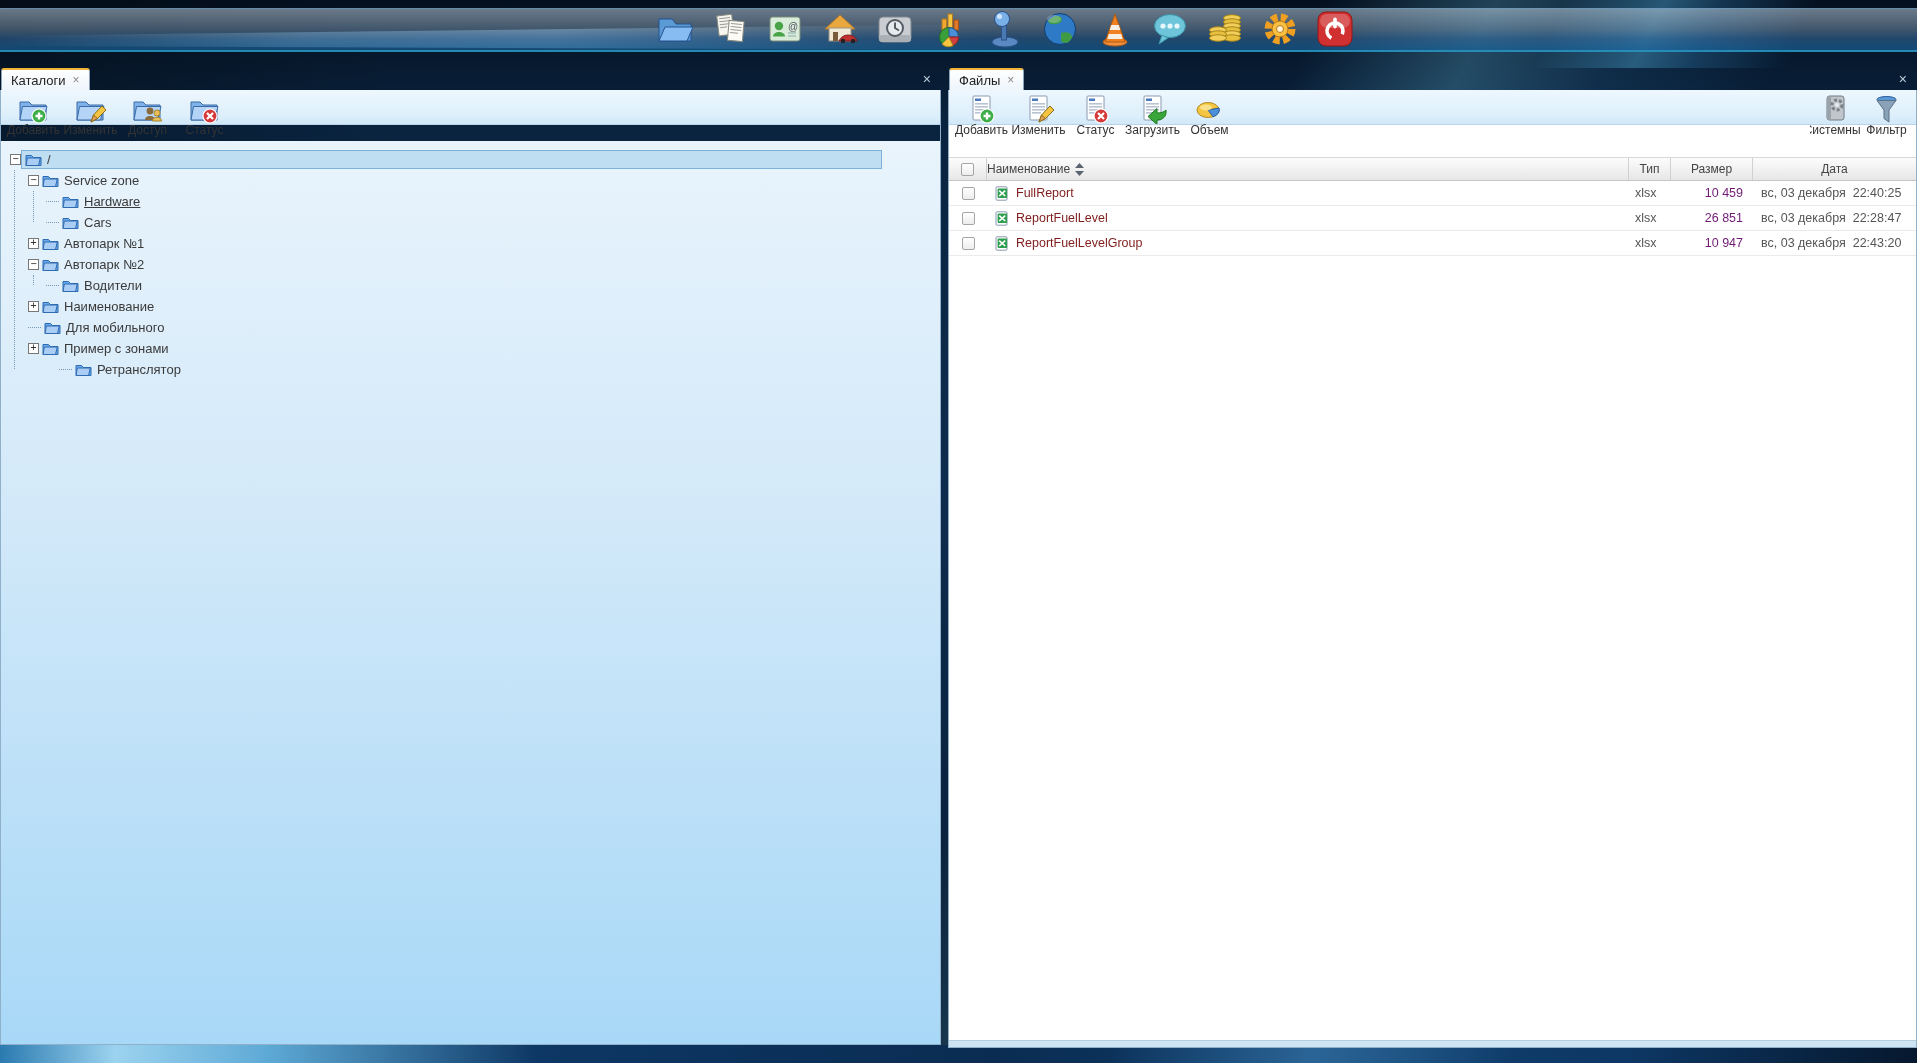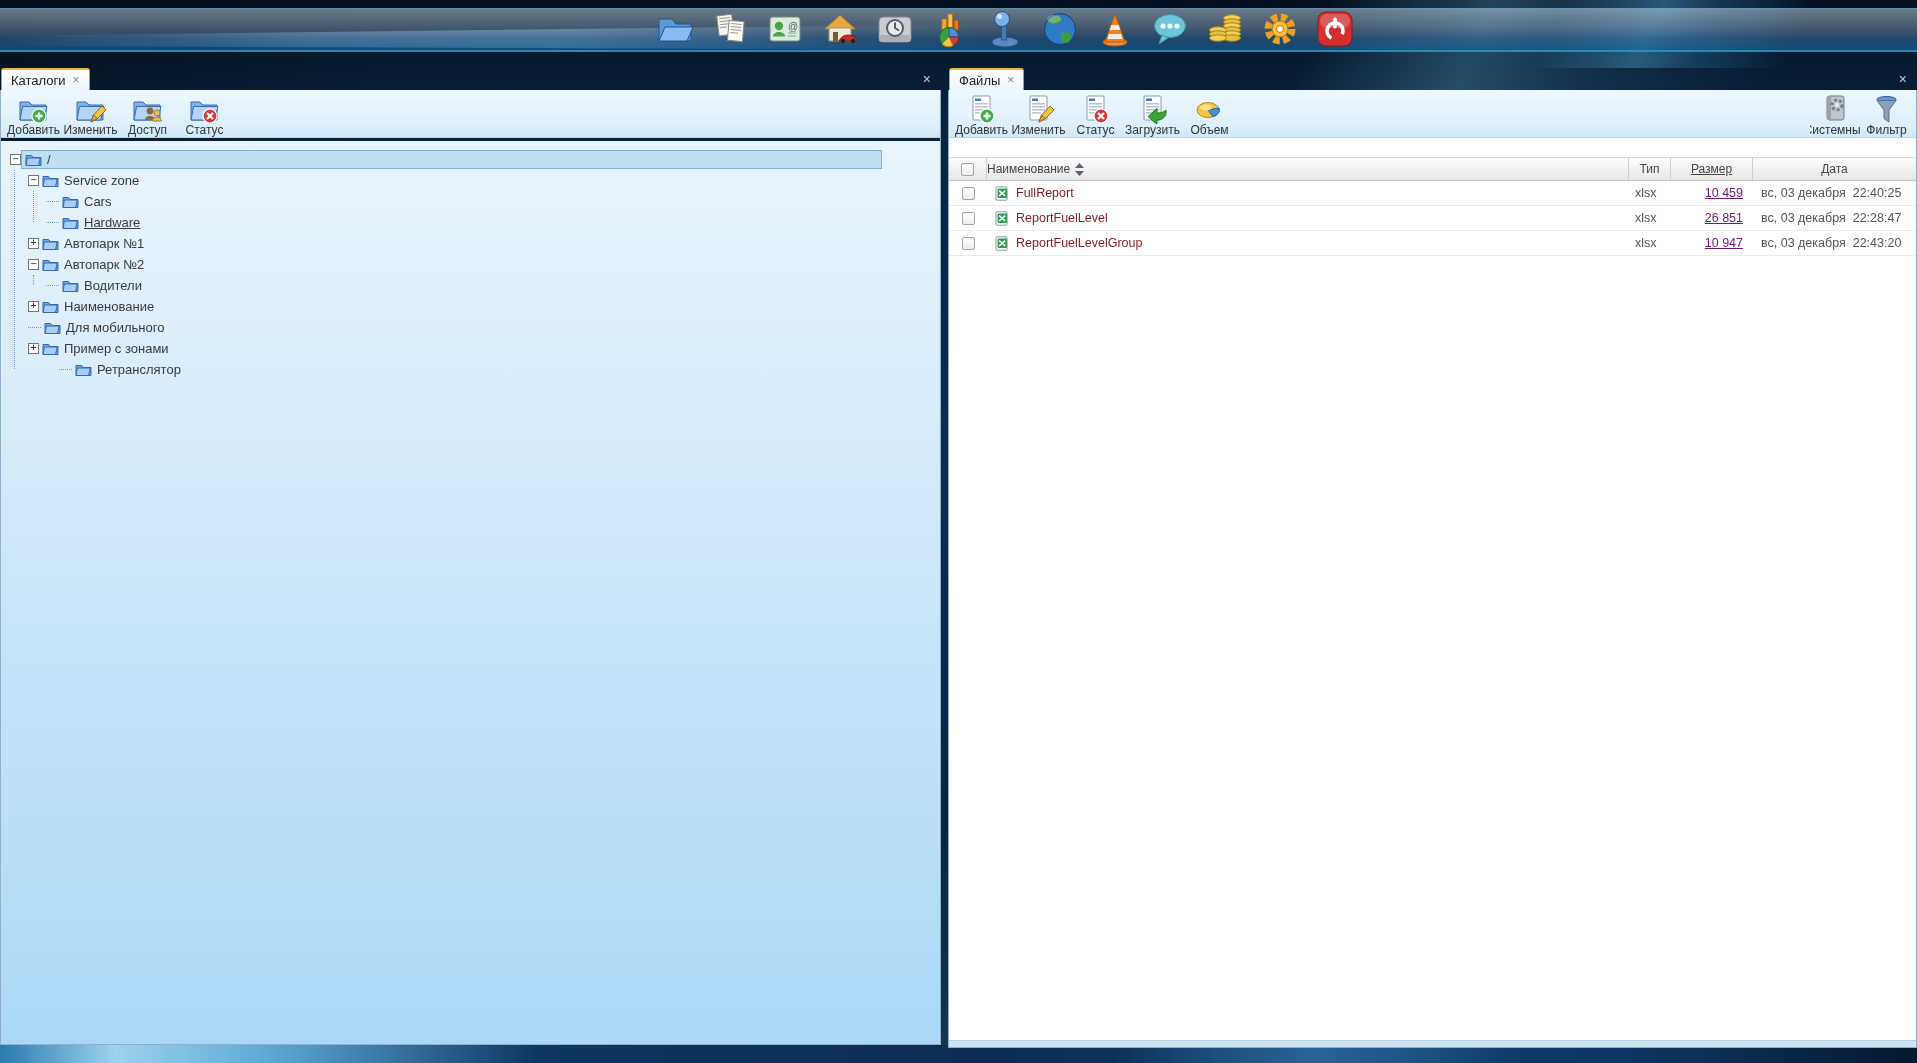--- a/index.html
+++ b/index.html
@@ -37,21 +37,21 @@
   .panel-right { left:948px; width:969px; height:980px; }
   .tabstrip { position:relative; height:22px; }
   .tab { display:inline-flex; align-items:center; height:22px; padding:0 9px; margin-left:1px;
     background:linear-gradient(#ffffff, #edf5fb);
     border:1px solid #8aa4bc; border-bottom:none; border-top:2px solid #f0b437;
     border-radius:3px 3px 0 0; font-size:13px; color:#222; cursor:pointer; }
   .tab-close { margin-left:7px; color:#8a8a8a; font-size:12px; line-height:10px; cursor:pointer; }
   .strip-close { position:absolute; right:10px; top:5px; color:rgba(215,232,244,.85); font-size:14px; line-height:12px; cursor:pointer; }
   .panel-body { position:absolute; top:22px; left:0; right:0; bottom:0; border:1px solid #8fb0c8; border-top:none; }
   
-  .toolbar { height:48px; padding:3px 4px 0 4px; display:flex; align-items:flex-start;
+  .toolbar { height:35px; padding:3px 4px 0 4px; display:flex; align-items:flex-start;
     background:linear-gradient(#eef7fe, #ddeffb 75%, #d0e8f8);
     border-bottom:1px solid #b9d4ea; }
   .toolbar.split { justify-content:space-between; }
   .tgroup { display:flex; }
   .tbtn { width:57px; height:46px; display:flex; flex-direction:column; align-items:center; overflow:hidden; cursor:pointer; border-radius:3px; }
   .tbtn .ticon { height:31px; display:flex; align-items:center; }
   .tbtn .lbl { font-size:12px; color:#333; white-space:nowrap; line-height:13px; }
   .tbtn.narrow { width:51px; }
   
   .tree { position:absolute; top:51px; left:0; right:0; bottom:0; padding:8px 0 0 0;
@@ -73,21 +73,21 @@
   .ftable { margin-top:16px; font-size:12px; color:#444; }
   .fhead { display:flex; height:24px; align-items:stretch;
     background:linear-gradient(#fcfcfc, #e7e7e7); border-top:1px solid #d8d8d8; border-bottom:1px solid #c5c5c5; }
   .fhead > div { display:flex; align-items:center; border-right:1px solid #d0d0d0; cursor:pointer; color:#454545; }
   .frow { display:flex; height:25px; align-items:stretch; border-bottom:1px solid #ebebeb; font-size:12.5px; cursor:pointer; }
   .c-check { width:38px; display:flex; align-items:center; justify-content:center; flex:none; }
   .c-name  { flex:1; display:flex; align-items:center; }
   .frow .c-name { padding-left:8px; color:#7f1d1d; }
   .c-type  { width:42px; flex:none; display:flex; align-items:center; }
   .frow .c-type { padding-left:6px; color:#555; }
-  .c-size  { width:82px; flex:none; display:flex; align-items:center;text-decoration:underline; }
+  .c-size  { width:82px; flex:none; display:flex; align-items:center; }
   .frow .c-size { justify-content:flex-end; padding-right:10px; color:#701a75; }
   .c-date  { width:163px; flex:none; display:flex; align-items:center; }
   .frow .c-date { padding-left:8px; color:#555; white-space:pre; }
   .frow .c-date, .frow .c-type { border-right:none; }
   .checkbox { width:13px; height:13px; border:1px solid #a5a5a5; border-radius:2px;
     background:linear-gradient(#ffffff,#ededed); cursor:pointer; }
   .sorticon { margin-left:5px; display:flex; }
   .fname-icon { margin-right:6px; display:flex; }
 </style>
 </head>
@@ -304,31 +304,31 @@
           <span class="tlabel">Service zone</span>
         </div>
         <div class="trow" style="padding-left: 45px;">
           <span class="stub"></span>
           <span class="ticn">
             <svg width="17" height="14" viewBox="0 0 17 14">
               <path d="M1 2.5 h5.5 l2 2 h7.5 v8 h-15 z" fill="#6aabee" stroke="#2f6bb0"></path>
               <path d="M2.3 5 h13 l-1.8 7.5 h-12.4 z" fill="#a9cdf5" stroke="#2f6bb0"></path>
             </svg>
           </span>
-          <span class="tlabel">Cars</span>
+          <span class="tlabel und">Hardware</span>
         </div>
         <div class="trow" style="padding-left: 45px;">
           <span class="stub"></span>
           <span class="ticn">
             <svg width="17" height="14" viewBox="0 0 17 14">
               <path d="M1 2.5 h5.5 l2 2 h7.5 v8 h-15 z" fill="#6aabee" stroke="#2f6bb0"></path>
               <path d="M2.3 5 h13 l-1.8 7.5 h-12.4 z" fill="#a9cdf5" stroke="#2f6bb0"></path>
             </svg>
           </span>
-          <span class="tlabel und">Hardware</span>
+          <span class="tlabel">Cars</span>
         </div>
         <div class="trow" style="padding-left: 27px;">
           <span class="expander">+</span>
           <span class="ticn">
             <svg width="17" height="14" viewBox="0 0 17 14">
               <path d="M1 2.5 h5.5 l2 2 h7.5 v8 h-15 z" fill="#6aabee" stroke="#2f6bb0"></path>
               <path d="M2.3 5 h13 l-1.8 7.5 h-12.4 z" fill="#a9cdf5" stroke="#2f6bb0"></path>
             </svg>
           </span>
           <span class="tlabel">Автопарк №1</span>

